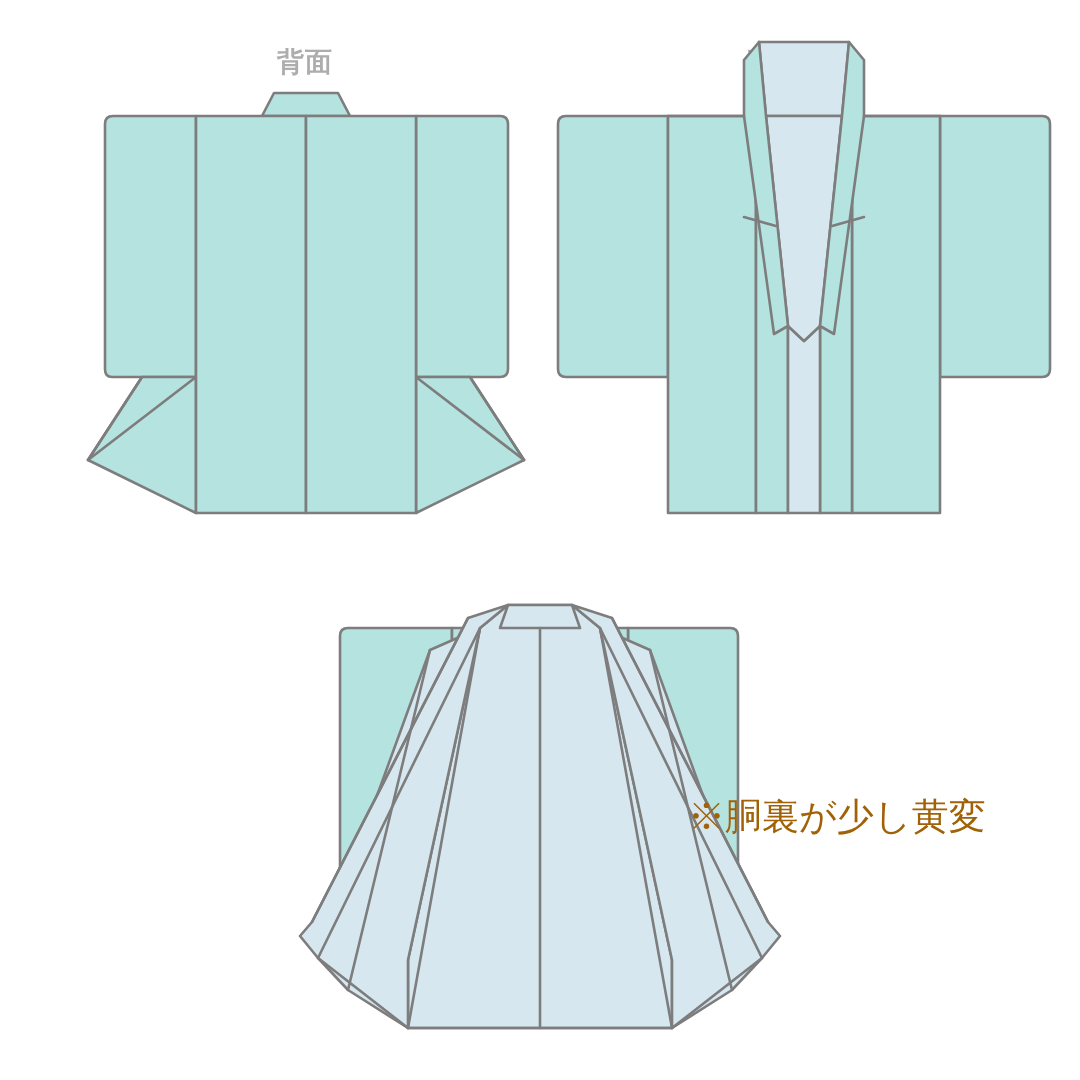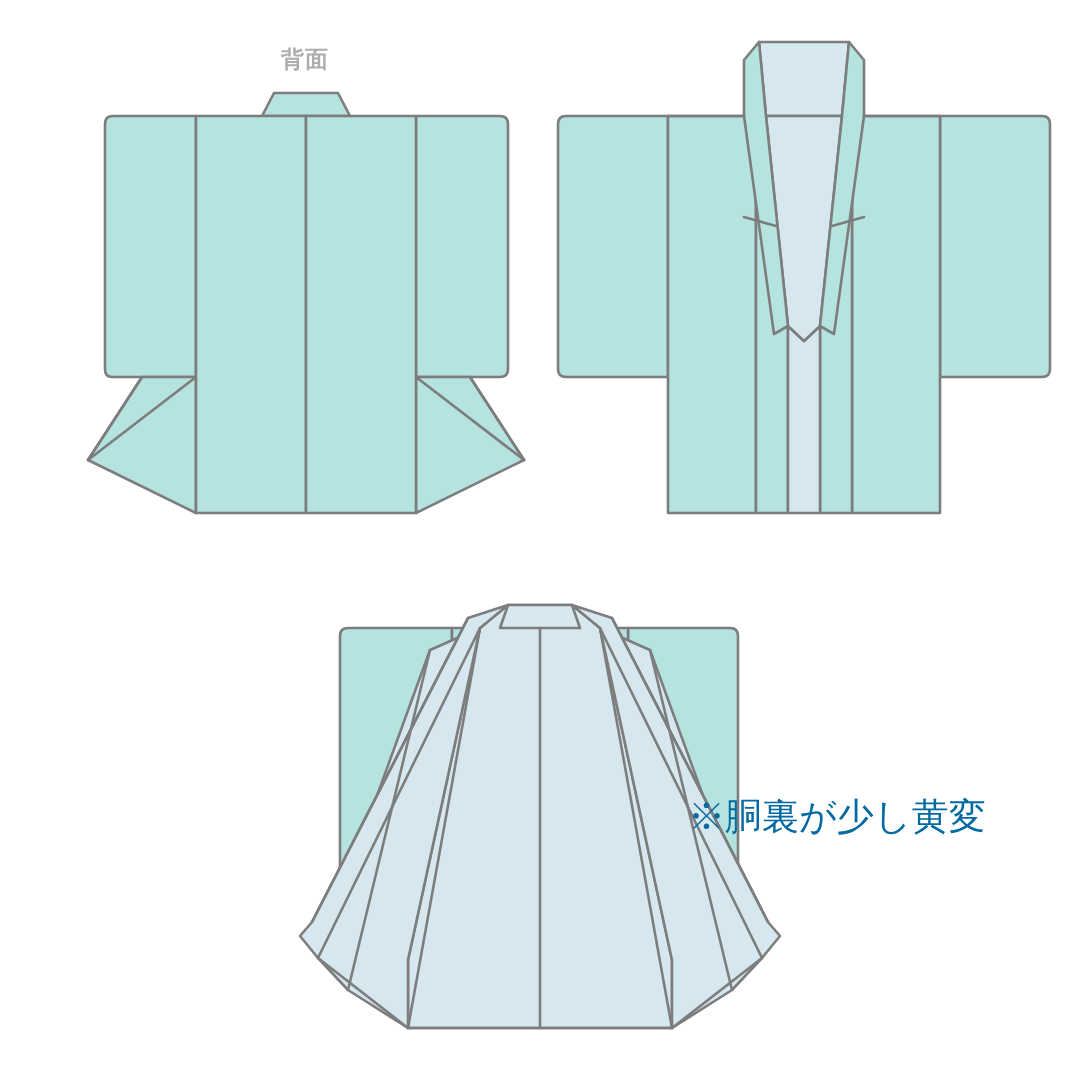--- a/index.html
+++ b/index.html
@@ -20,30 +20,30 @@
     width: 1080px;
     height: 1080px;
     background: #ffffff;
   }
   .panel {
     position: absolute;
   }
   .panel-title {
     position: absolute;
     color: #adadad;
-    font-size: 23px;
+    font-size: 27px;
     font-weight: 700;
     letter-spacing: 1px;
     text-align: center;
     white-space: nowrap;
     font-family: "DejaVu Sans", "Liberation Sans", sans-serif;
   }
   .note-text {
     position: absolute;
-    color: #0369a1;
+    color: #a16207;
     font-size: 37px;
     font-weight: 400;
     white-space: nowrap;
     letter-spacing: 0px;
     font-family: Liberation Serif, serif;
   }
   svg {
     display: block;
     overflow: visible;
   }

